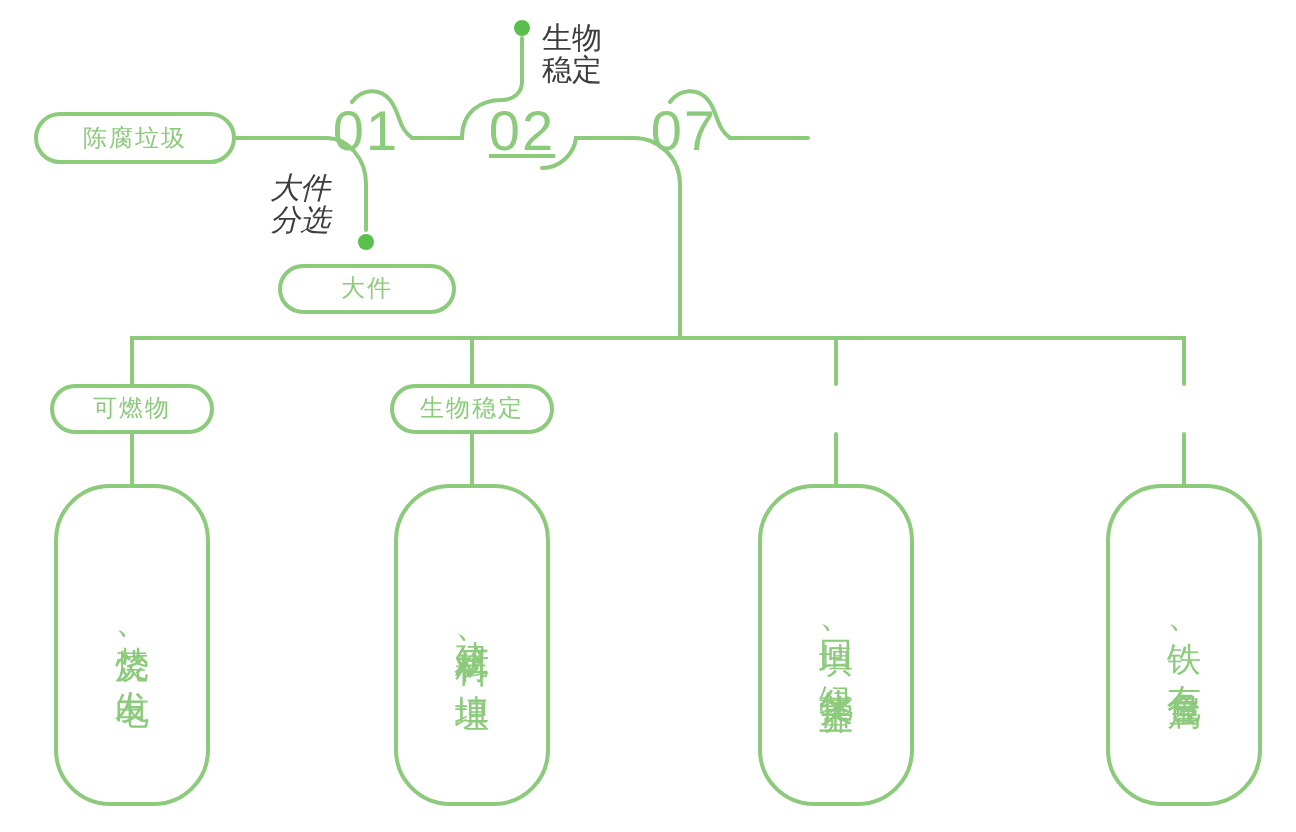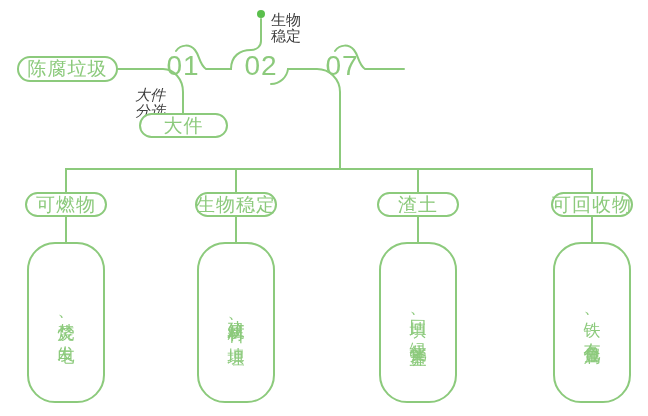--- a/index.html
+++ b/index.html
@@ -22,21 +22,21 @@
   .flow-svg{position:absolute;left:0;top:0;}
   .flow-svg path{fill:none;stroke:var(--line-green);stroke-width:2;stroke-linecap:round;}
   .flow-svg circle{fill:var(--dot-green);stroke:none;}
 
   .pill{
     position:absolute;
     box-sizing:border-box;
     border:2px solid var(--line-green);
     border-radius:14px;
     color:var(--line-green);
-    font-size:19px;
+    font-size:12px;
     letter-spacing:1px;
     display:flex;align-items:center;justify-content:center;
     background:var(--background);
     white-space:nowrap;
   }
   .step-number{
     position:absolute;
     color:var(--line-green);
     font-size:28px;
     font-weight:400;
@@ -96,41 +96,35 @@
 
     <circle cx="183" cy="121" r="4"></circle>
     <circle cx="261" cy="14" r="4"></circle>
   </svg>
 
   <div class="pill" style="left:17px;top:56px;width:101px;height:26px;">
     <span>陈腐垃圾</span>
   </div>
 
   <div class="step-number" style="left:161px;top:52px;">01</div>
-  <div class="step-number" style="left:239px;top:52px;">02</div>
+  <div class="step-number" style="left:239px;top:52px;text-decoration:underline;">02</div>
   <div class="step-number" style="left:320px;top:52px;">07</div>
 
   <div class="process-label" style="left:135px;top:87px;font-style:italic;">大件分选</div>
   <div class="process-label" style="left:271px;top:12px;">生物稳定</div>
 
-  <div class="pill" style="left:139px;top:113px;width:89px;height:25px;">
+  <div class="pill" style="left:139px;top:132px;width:89px;height:25px;">
     <span>大件</span>
   </div>
 
   <div class="pill" style="left:25px;top:192px;width:82px;height:25px;">
     <span>可燃物</span>
   </div>
   <div class="pill" style="left:195px;top:192px;width:82px;height:25px;">
     <span>生物稳定</span>
-  </div>
-  <div class="pill" style="left:377px;top:192px;width:82px;height:25px;">
-    <span>渣土</span>
-  </div>
-  <div class="pill" style="left:551px;top:192px;width:82px;height:25px;">
-    <span>可回收物</span>
   </div>
 
   <div class="output-box" style="left:27px;top:242px;">
     <span class="vtext">焚烧、发电</span>
   </div>
   <div class="output-box" style="left:197px;top:242px;">
     <span class="vtext">建筑材料、填埋</span>
   </div>
   <div class="output-box" style="left:379px;top:242px;">
     <span class="vtext">回填、绿化营养土</span>

